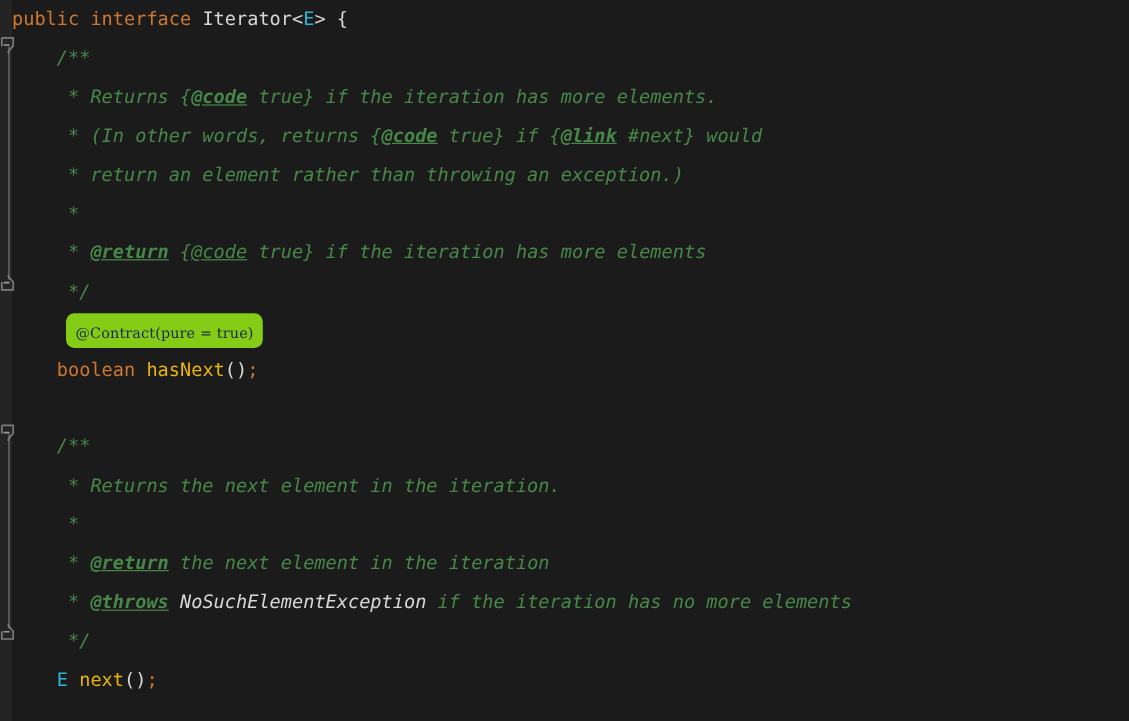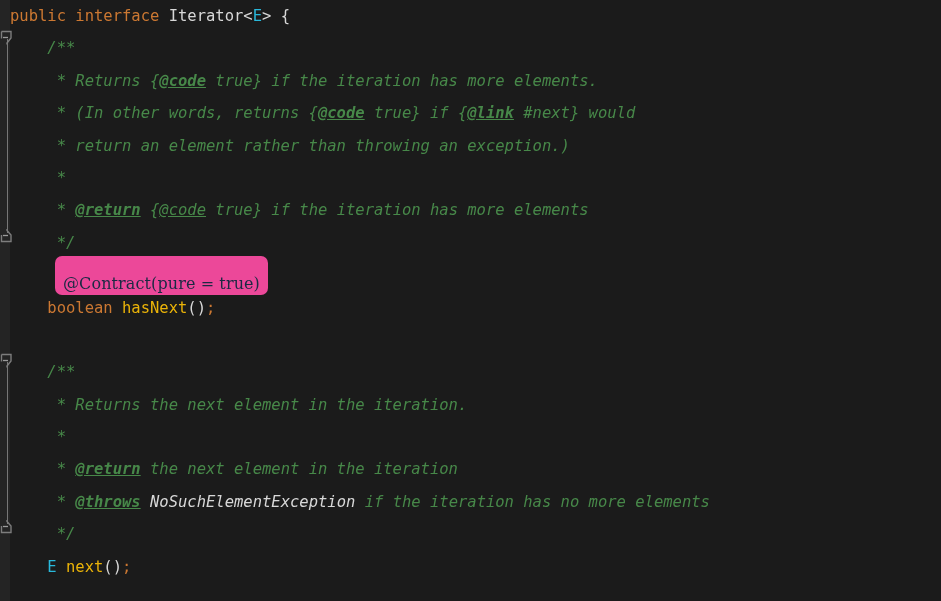--- a/index.html
+++ b/index.html
@@ -78,28 +78,28 @@
 
   
   .inlay-line {
     height:32.4px;
     padding-left:10px;
     display:flex;
     align-items:center;
   }
   .inlay-hint {
     display:inline-block;
-    background:#ec4899;
+    background:#84cc16;
     color:#1b2a44;
     border-radius:7px;
-    padding:18px 8px 2px 8px;
+    padding:8px 8px 2px 8px;
     font-family:"DejaVu Serif", serif;
     font-style:normal;
     font-weight:normal;
-    font-size:16px;
+    font-size:12px;
     line-height:19px;
     letter-spacing:0.1px;
     white-space:pre;
   }
 </style>
 </head>
 <body>
 
 <div id="editor">
 

